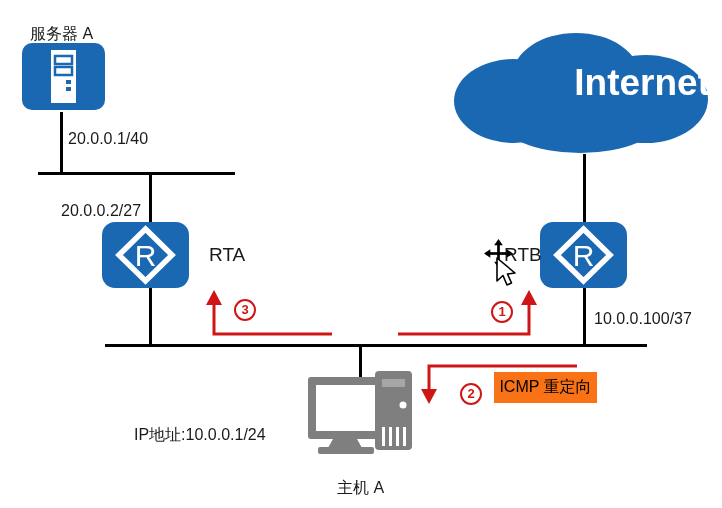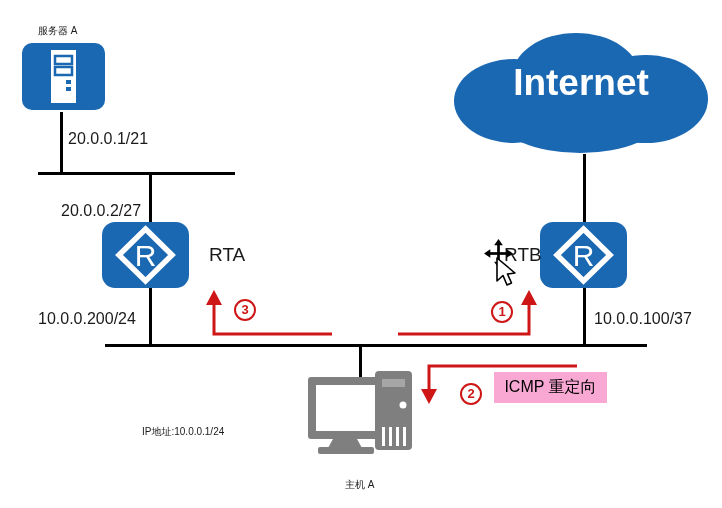--- a/index.html
+++ b/index.html
@@ -4,33 +4,33 @@
 <style>
   html,body{margin:0;padding:0;background:#fff;}
   #canvas{
     position:relative;width:722px;height:508px;background:#ffffff;
     font-family:"Liberation Sans", sans-serif;color:#1a1a1a;overflow:hidden;
   }
   .abs{position:absolute;}
   .wire{position:absolute;background:#000;}
   .label{position:absolute;white-space:nowrap;color:#1a1a1a;}
   .ip{font-size:16px;}
-  .cn{font-size:10px;margin-left:8px;}
+  .cn{font-size:16px;}
   .node-name{font-size:19px;}
   .internet-text{
-    position:absolute;left:452px;top:62px;width:258px;text-align:center;
+    position:absolute;left:452px;top:62px;width:258px;text-align:right;
     font-size:37px;font-weight:800;color:#ffffff;letter-spacing:0px;
   }
   .step-badge{
     position:absolute;width:18px;height:18px;border:2px solid #cf1616;border-radius:50%;
     color:#cf1616;font-size:13px;font-weight:bold;text-align:center;line-height:18px;
     background:transparent;
   }
   .icmp-box{
-    position:absolute;left:494px;top:372px;width:113px;height:31px;background:#f9a8d4;
+    position:absolute;left:494px;top:372px;width:103px;height:31px;background:#f97316;
     display:flex;align-items:center;justify-content:center;font-size:16px;color:#000;
   }
 </style>
 </head>
 <body>
 
 <div id="canvas">
 
   <div class="wire" style="left:38px;top:172px;width:197px;height:3px;"></div>
   <div class="wire" style="left:60px;top:112px;width:3px;height:62px;"></div>
@@ -103,24 +103,23 @@
     </g>
   </svg>
 
   <span class="step-badge" style="left:491px;top:301px;">1</span>
   <span class="step-badge" style="left:460px;top:383px;">2</span>
   <span class="step-badge" style="left:234px;top:299px;">3</span>
 
   <div class="icmp-box">ICMP 重定向</div>
 
   <div class="label cn" style="left:30px;top:24px;">服务器 A</div>
-  <div class="label ip" style="left:68px;top:130px;">20.0.0.1/21</div>
+  <div class="label ip" style="left:68px;top:130px;">20.0.0.1/40</div>
   <div class="label ip" style="left:61px;top:202px;">20.0.0.2/27</div>
   <div class="label node-name" style="left:209px;top:244px;">RTA</div>
-  <div class="label ip" style="left:38px;top:310px;">10.0.0.200/24</div>
   <div class="label node-name" style="left:504px;top:244px;">RTB</div>
   <div class="label ip" style="left:594px;top:310px;">10.0.0.100/37</div>
   <div class="label cn" style="left:134px;top:425px;">IP地址:10.0.0.1/24</div>
   <div class="label cn" style="left:337px;top:478px;">主机 A</div>
 
   <svg class="abs" style="left:484px;top:239px;" width="29" height="29" viewBox="0 0 30 30">
     <g fill="#000000">
       <rect x="13.6" y="5" width="2.8" height="20"></rect>
       <rect x="5" y="13.6" width="20" height="2.8"></rect>
       <polygon points="15,0 10.5,6.5 19.5,6.5"></polygon>

